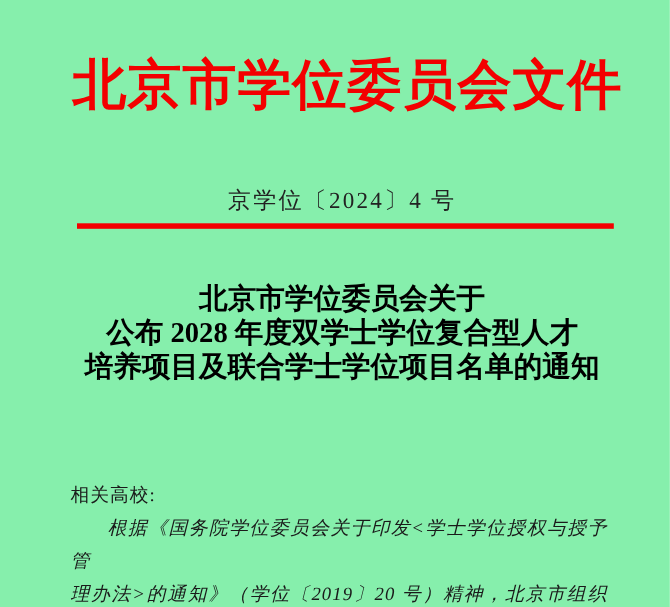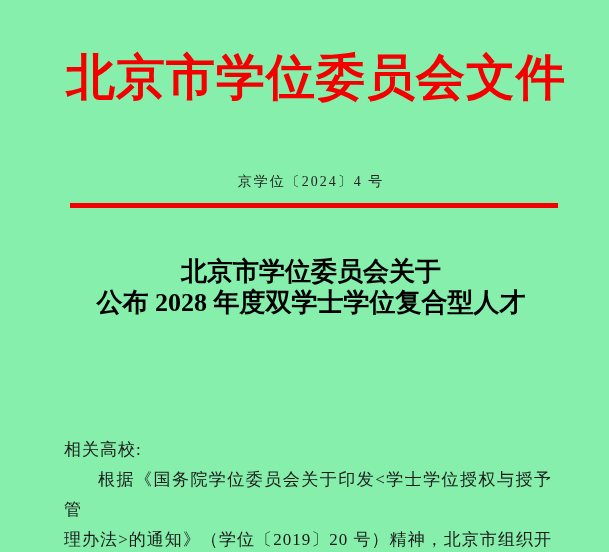--- a/index.html
+++ b/index.html
@@ -25,21 +25,21 @@
     color: #f30000;
     letter-spacing: 1px;
     white-space: nowrap;
   }
   .doc-number {
     position: absolute;
     top: 170px;
     left: 66px;
     width: 490px;
     text-align: center;
-    font-size: 14px;
+    font-size: 21px;
     line-height: 24px;
     letter-spacing: 2px;
     color: #222222;
     white-space: nowrap;
   }
   .red-divider {
     position: absolute;
     top: 203px;
     left: 70px;
     width: 488px;
@@ -69,37 +69,39 @@
   }
   .salutation {
     text-align: left;
     letter-spacing: 1px;
     margin-top: 37px;
   }
   .para-line {
     text-align: justify;
     text-align-last: justify;
     letter-spacing: 1px;
+    font-style: italic;
   }
   .para-line.first { text-indent: 34px; }
 </style>
 </head>
 <body>
 
 <div class="page">
 
   <div class="red-header-title">北京市学位委员会文件</div>
 
   <div class="doc-number">京学位〔2024〕4 号</div>
 
   <div class="red-divider"></div>
 
   <div class="notice-title">
     <div class="notice-title-line">北京市学位委员会关于</div>
     <div class="notice-title-line">公布 2028 年度双学士学位复合型人才</div>
+    <div class="notice-title-line">培养项目及联合学士学位项目名单的通知</div>
   </div>
 
   <div class="body-block">
     <div class="salutation">相关高校:</div>
     <div class="para-line first">根据《国务院学位委员会关于印发&lt;学士学位授权与授予管</div>
     <div class="para-line">理办法&gt;的通知》（学位〔2019〕20 号）精神，北京市组织开展</div>
     <div class="para-line">双学士学位复合型人才培养项目及联合学士学位项目申报工</div>
 
   </div>
 

